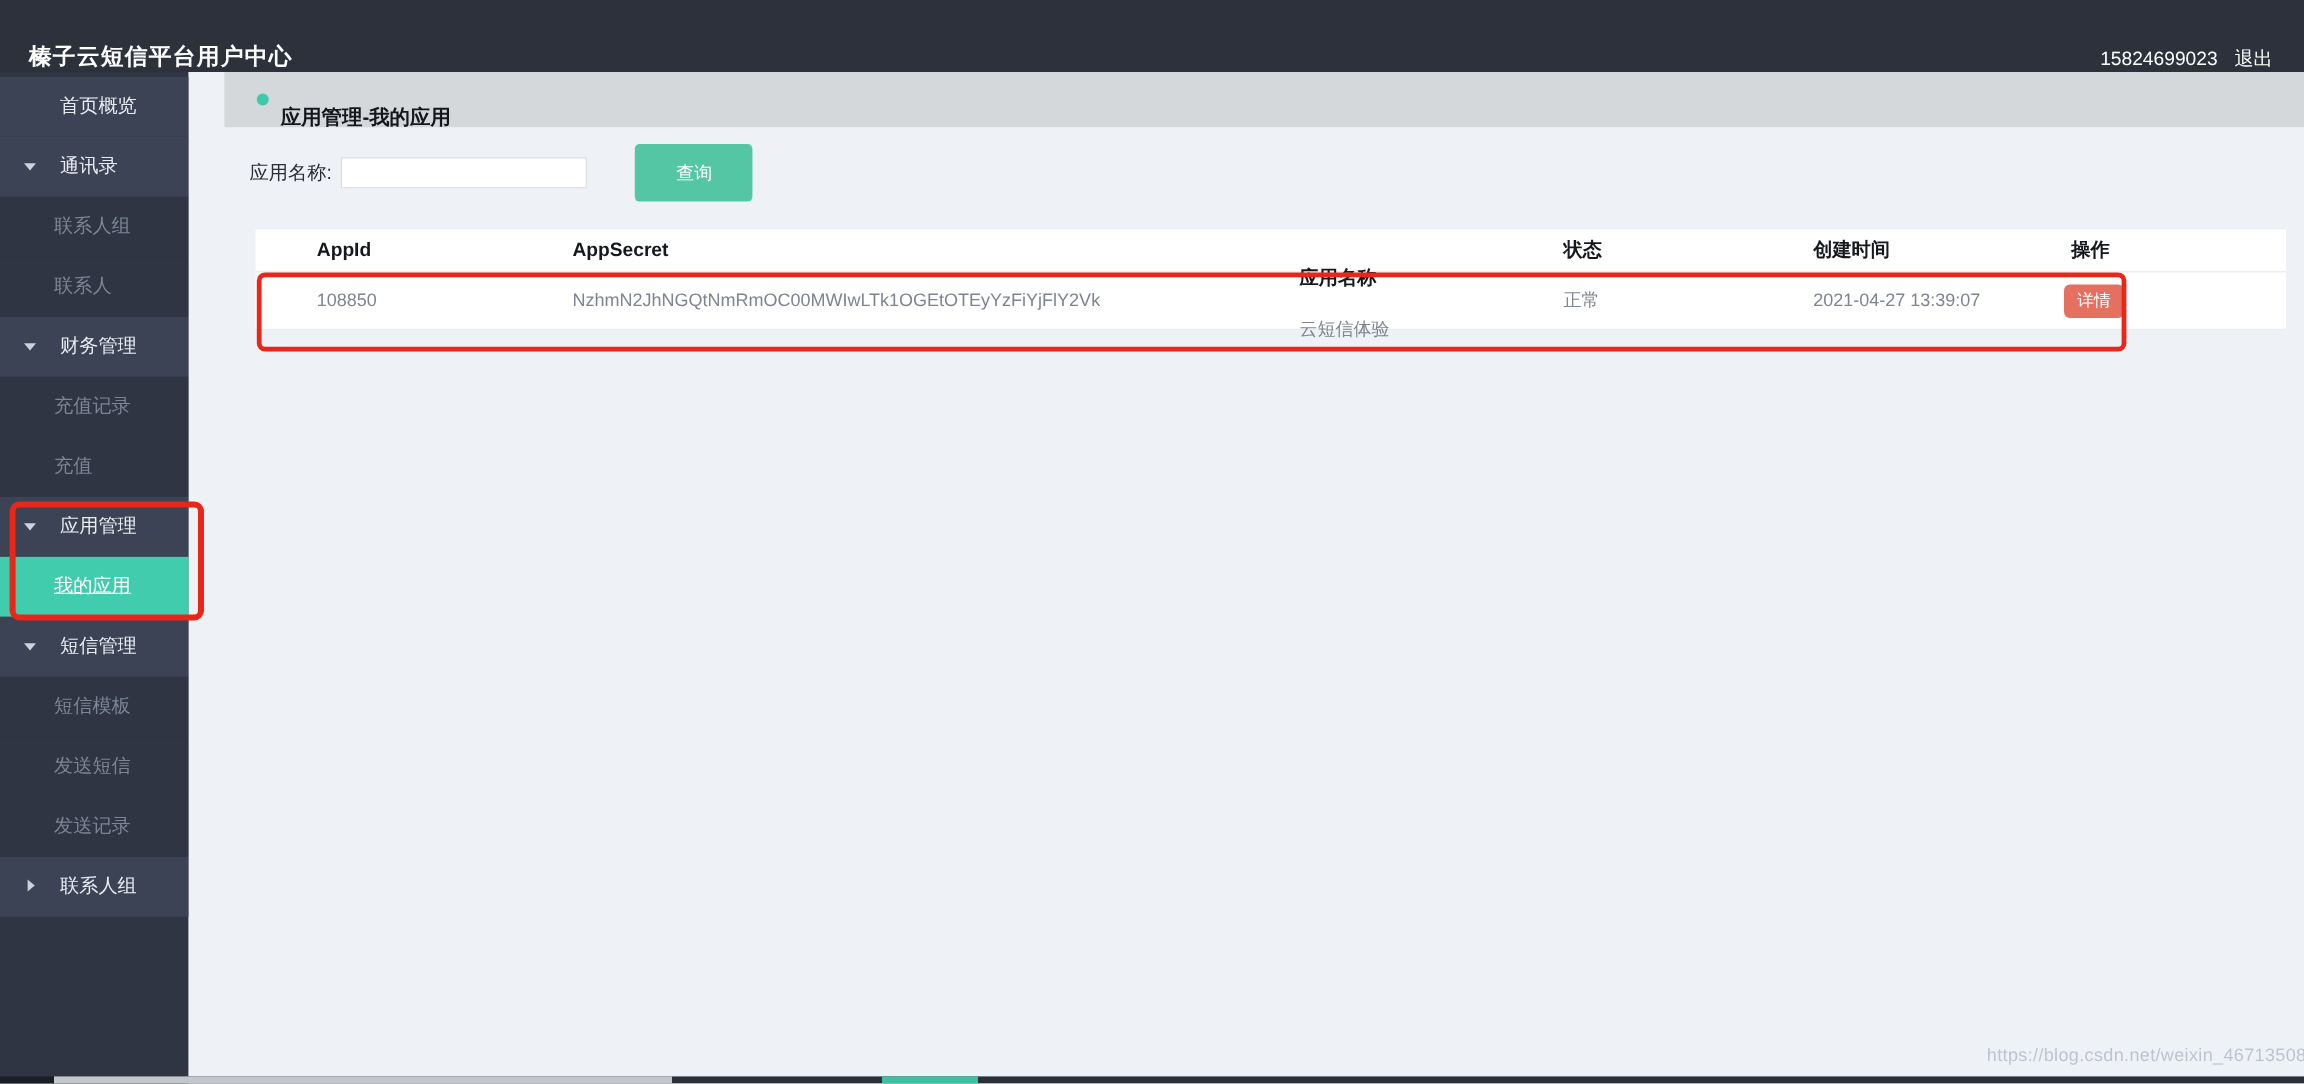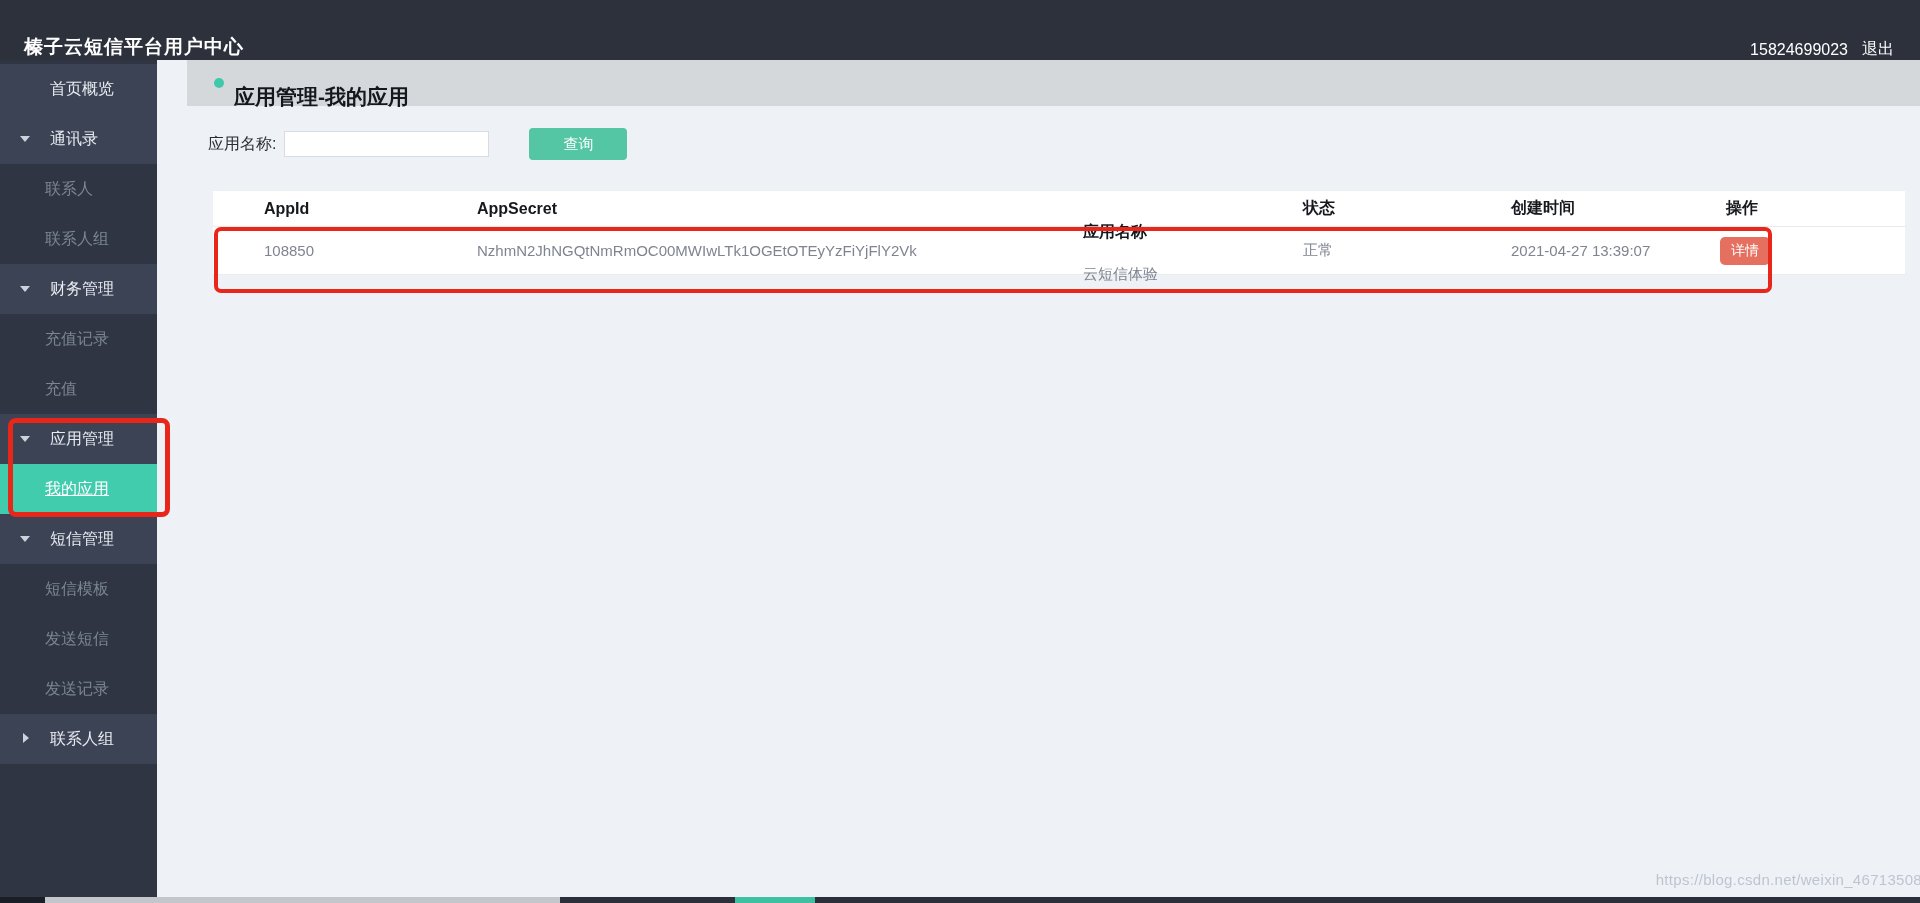--- a/index.html
+++ b/index.html
@@ -26,28 +26,28 @@
   .tri-down { left:20px; top:22px; border:5px solid transparent; border-top:6px solid #ccd2db; }
   .tri-right { left:23px; top:19px; border:5px solid transparent; border-left:6px solid #ccd2db; }
 
   
   .main { position:absolute; left:187px; top:60px; width:1733px; height:843px;
     background:#eef1f6; }
   .crumb { position:absolute; left:0; top:0; width:100%; height:46px;
     background:#d5d8da; display:flex; align-items:center; padding-left:27px; }
   .crumb .dot { width:8px; height:8px; border:5px solid #3fc9ab; border-radius:50%;
     background:#eef1f2; margin-right:10px; }
-  .crumb .crumb-title { font-size:21px; font-weight:bold; color:#14171c;margin-top:28px; }
+  .crumb .crumb-title { font-size:17px; font-weight:bold; color:#14171c;margin-top:28px; }
 
   .searchbar { position:absolute; left:21px; top:68px; height:32px;
     display:flex; align-items:center; }
   .searchbar label { font-size:16px; color:#2a2d33; }
   .searchbar input { width:205px; height:26px; border:1px solid #d8dce2; background:#ffffff;
     margin-left:8px; outline:none; padding:0 6px; font-size:14px; color:#333; }
-  .btn-query { margin-left:40px; width:98px; height:32px; background:#54c6a3; color:#ffffff;
+  .btn-query { margin-left:40px; width:98px; height:48px; background:#54c6a3; color:#ffffff;
     border:none; border-radius:4px; font-size:15px; cursor:pointer;
     font-family:"Liberation Sans","DejaVu Sans",sans-serif; }
 
   .apptable { position:absolute; left:26px; top:130px; width:1692px; background:#ffffff; }
   .t-head { display:flex; height:37px; align-items:center; padding-left:15px;
     border-top:1px solid #eceef0; border-bottom:1px solid #e8eaec;
     font-size:16px; font-weight:bold; color:#15181d; }
   .t-row { display:flex; height:48px; align-items:center; padding-left:15px;
     border-bottom:1px solid #ececec; font-size:15px; color:#7e8490; }
   .c0{ width:213px;margin-left:36px; } .c1{ width:606px; } .c2{ width:220px;margin-top:48px; } .c3{ width:208px; }
@@ -80,22 +80,22 @@
   <div class="title">榛子云短信平台用户中心</div>
   <div class="right">
     <span>15824699023</span>
     <span class="logout">退出</span>
   </div>
 </div>
 
 <div class="sidebar" id="sidebar-menu">
     <div class="side-item top"><span>首页概览</span></div>
     <div class="side-item parent"><span class="tri tri-down"></span><span>通讯录</span></div>
+    <div class="side-item sub"><span>联系人组</span></div>
     <div class="side-item sub"><span>联系人</span></div>
-    <div class="side-item sub"><span>联系人组</span></div>
     <div class="side-item parent"><span class="tri tri-down"></span><span>财务管理</span></div>
     <div class="side-item sub"><span>充值记录</span></div>
     <div class="side-item sub"><span>充值</span></div>
     <div class="side-item parent"><span class="tri tri-down"></span><span>应用管理</span></div>
     <div class="side-item sub active"><span>我的应用</span></div>
     <div class="side-item parent"><span class="tri tri-down"></span><span>短信管理</span></div>
     <div class="side-item sub"><span>短信模板</span></div>
     <div class="side-item sub"><span>发送短信</span></div>
     <div class="side-item sub"><span>发送记录</span></div>
     <div class="side-item parent"><span class="tri tri-right"></span><span>联系人组</span></div>

